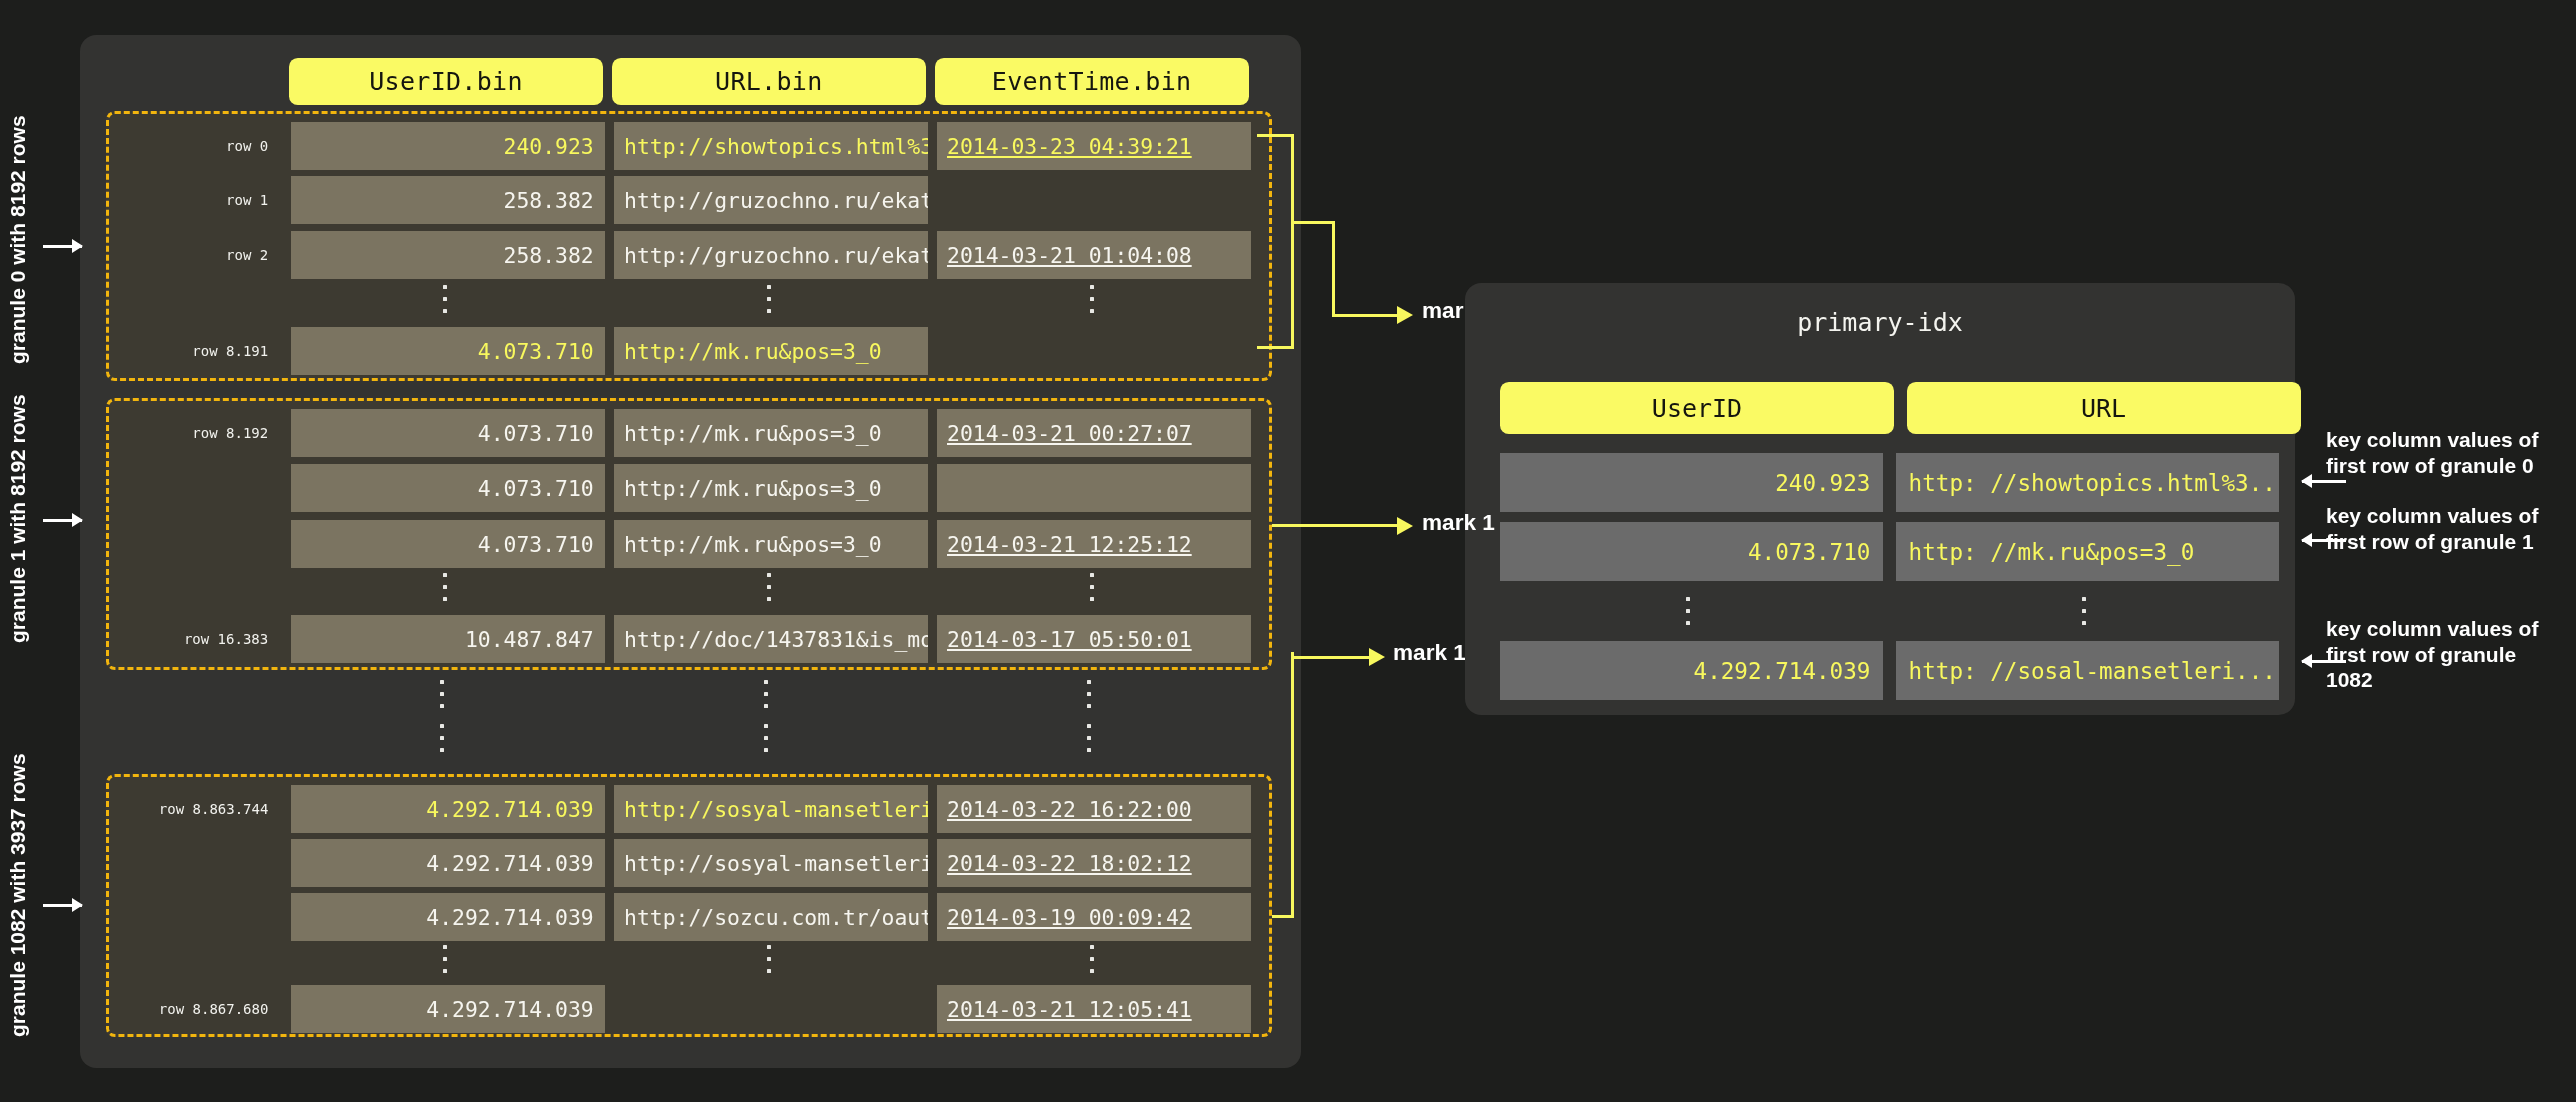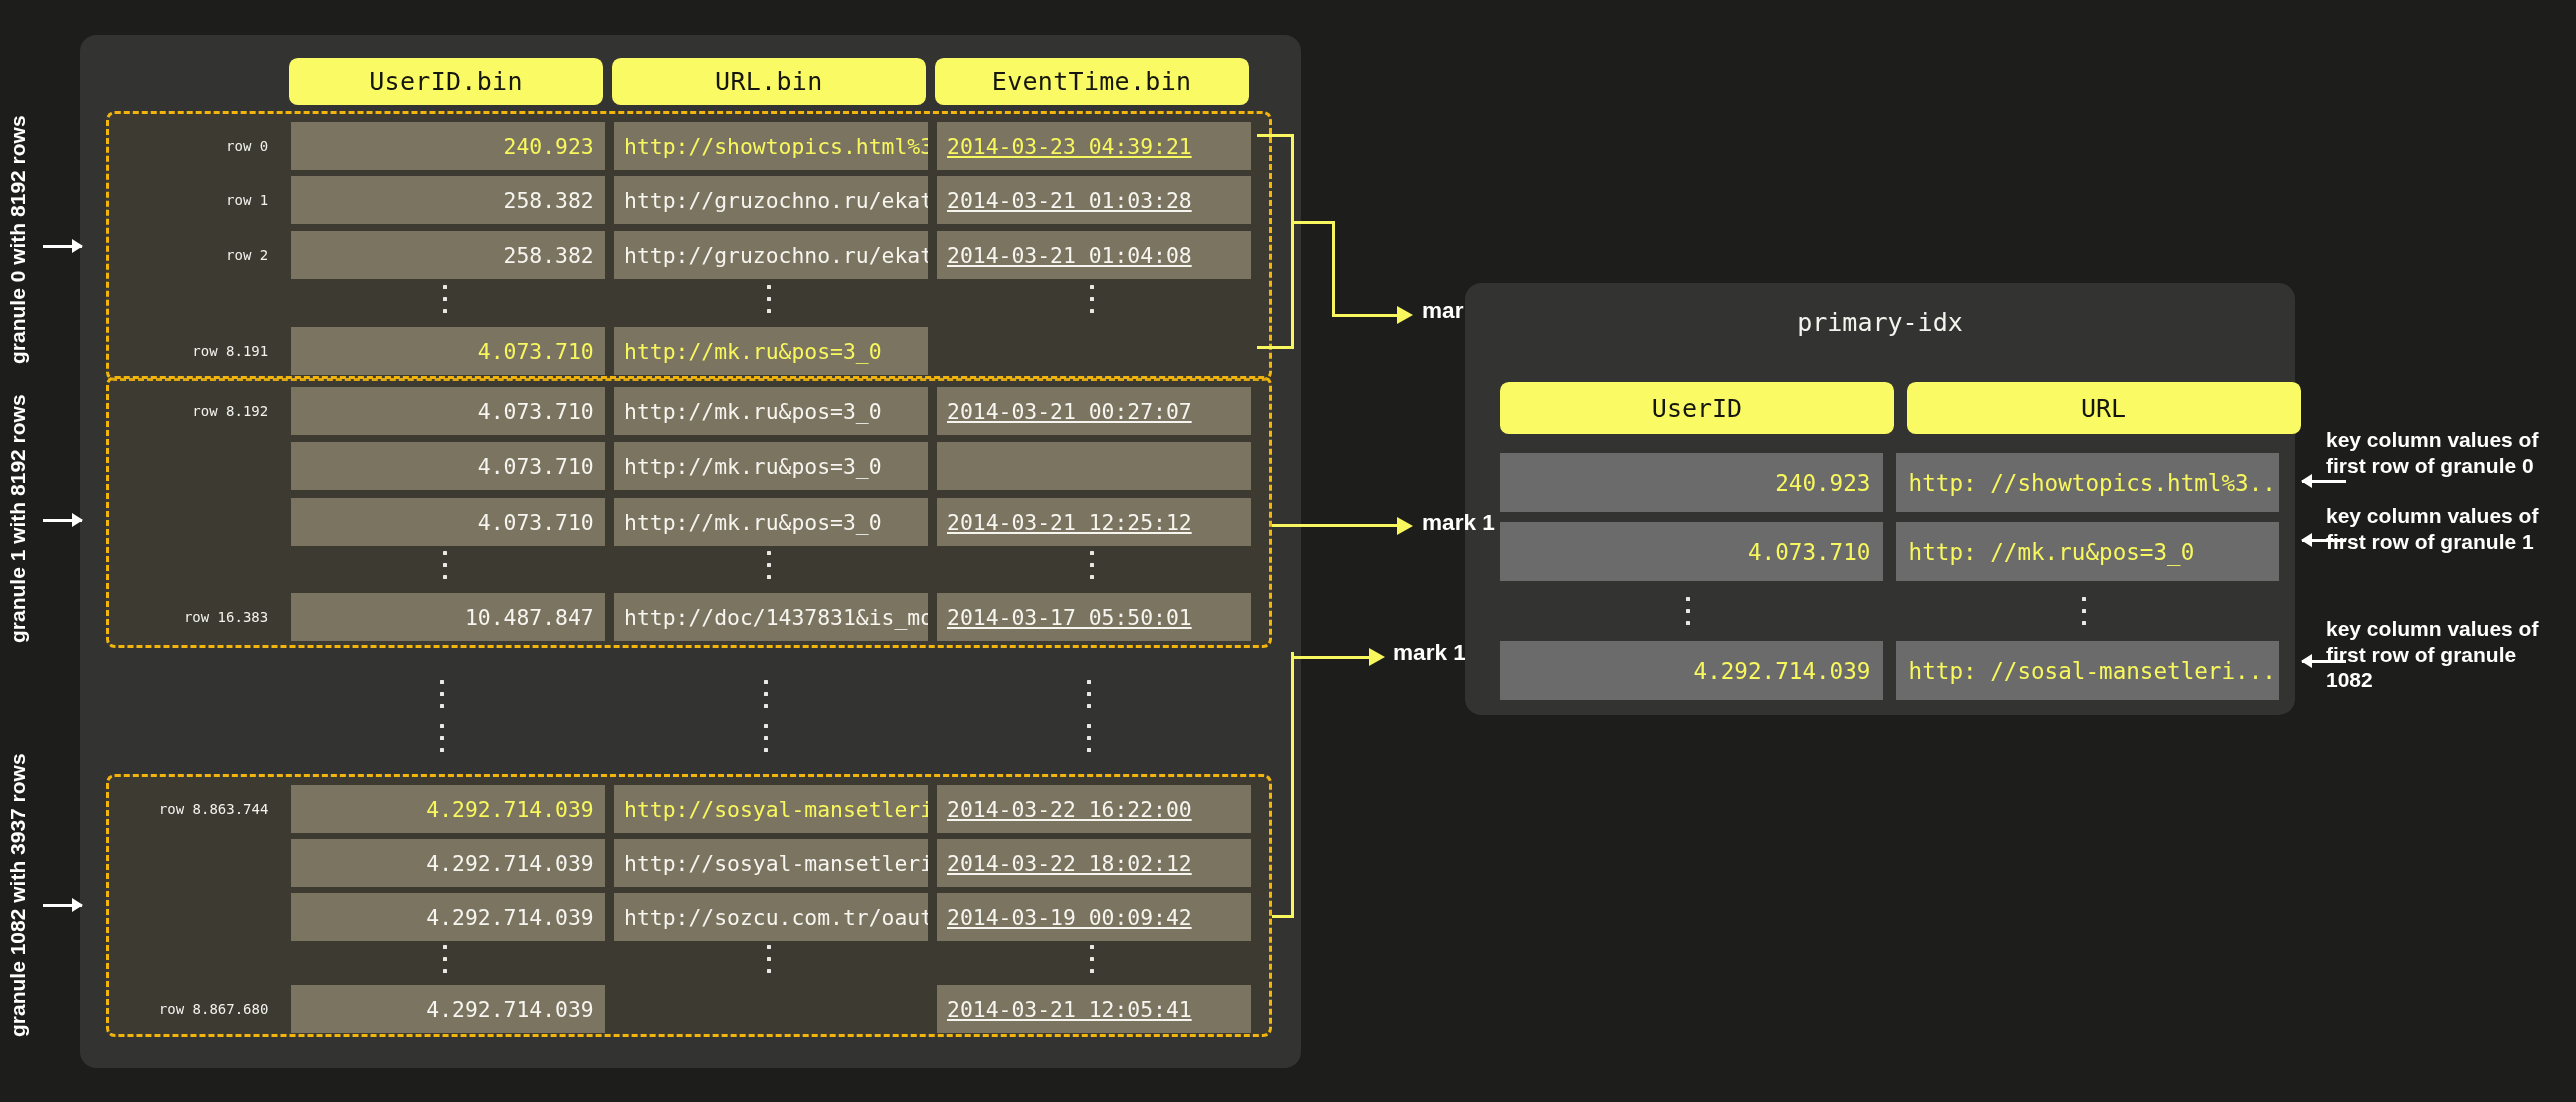--- a/index.html
+++ b/index.html
@@ -21,21 +21,21 @@
     font-family:"DejaVu Sans Mono", monospace;letter-spacing:0.3px;
   }
   
   .granule{
     position:absolute;left:106px;width:1166px;
     border:3.1px dashed #f2b50e;border-radius:8.8px;
     background:rgba(120,100,50,0.16);
     box-sizing:border-box;
   }
   #granule0{top:111px;height:270px;}
-  #granule1{top:376px;height:272px;}
+  #granule1{top:398px;height:272px;}
   #granule1082{top:774px;height:263px;}
 
   
   .row{position:absolute;left:0;width:100%;height:54px;}
   .row .rlabel{
     position:absolute;left:0;width:168px;height:54px;
     display:flex;align-items:center;justify-content:flex-end;
     padding-right:8.8px;box-sizing:border-box;
     font-size:14px;color:#f2f2ee;white-space:nowrap;
   }
@@ -141,21 +141,20 @@
   <div class="row" style="top:5px">
     <div class="rlabel">row 0</div>
     <div class="cell c0 hl">240.923</div>
     <div class="cell c1 hl">http://showtopics.html%3...</div>
     <div class="cell c2 hl">2014-03-23 04:39:21</div>
   </div>
   <div class="row" style="top:59px">
     <div class="rlabel">row 1</div>
     <div class="cell c0">258.382</div>
     <div class="cell c1">http://gruzochno.ru/ekat...</div>
-    <div class="cell c2">2014-03-21 01:03:28</div>
   </div>
   <div class="row" style="top:114px">
     <div class="rlabel">row 2</div>
     <div class="cell c0">258.382</div>
     <div class="cell c1">http://gruzochno.ru/ekat...</div>
     <div class="cell c2">2014-03-21 01:04:08</div>
   </div>
   <div class="dots-row" style="top:171px">
     <div class="vdots">
         <i></i>

